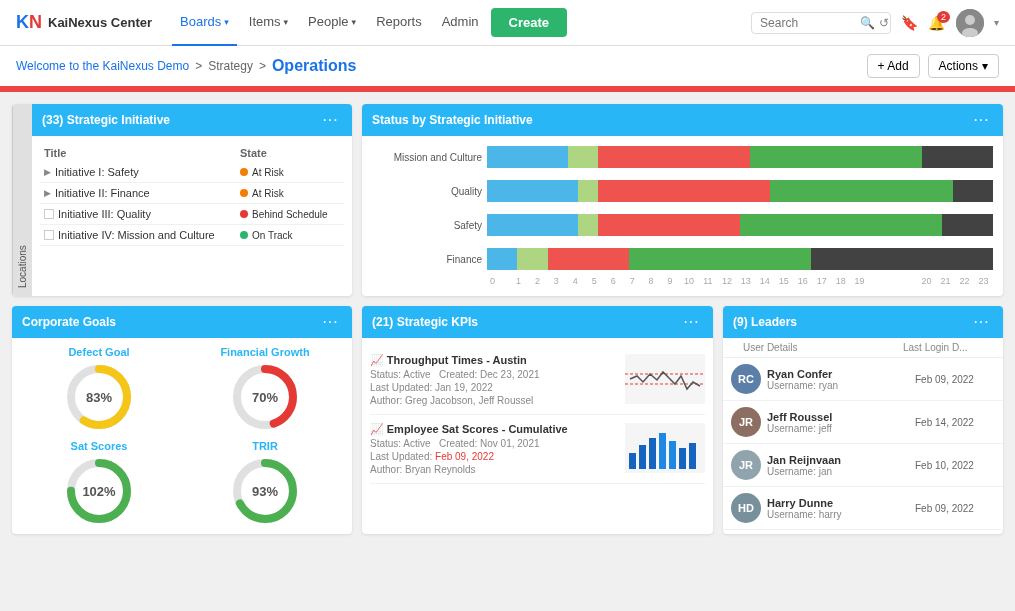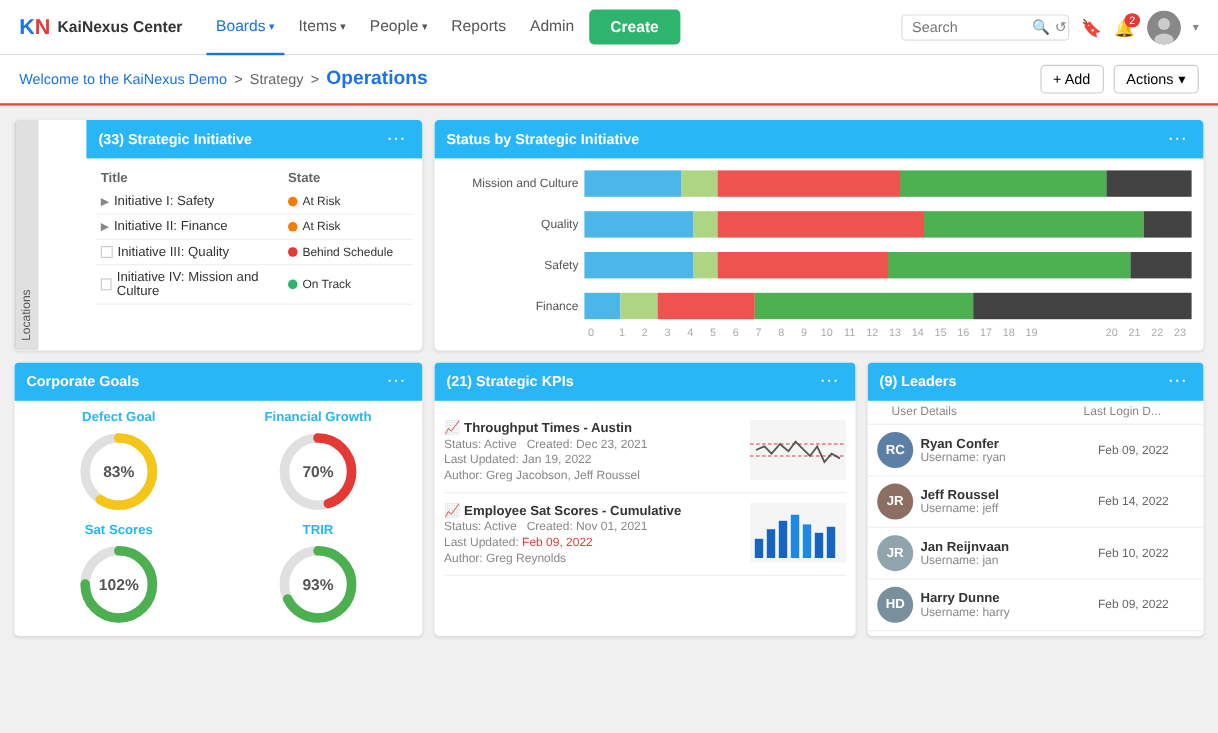--- a/index.html
+++ b/index.html
@@ -17,21 +17,21 @@
     .nav-link .chevron { font-size: 9px; margin-left: 3px; }
     .create-btn { background: #2db56d; color: #fff; border: none; padding: 7px 18px; border-radius: 4px; font-size: 13px; font-weight: 600; cursor: pointer; }
     .nav-right { display: flex; align-items: center; gap: 10px; margin-left: auto; }
     .search-box { display: flex; align-items: center; border: 1px solid #ddd; border-radius: 4px; padding: 3px 8px; width: 140px; }
     .search-box input { border: none; outline: none; font-size: 12px; width: 100px; }
     .nav-icon { font-size: 14px; color: #666; cursor: pointer; position: relative; }
     .badge { background: #e53935; color: #fff; border-radius: 50%; font-size: 9px; padding: 1px 4px; position: absolute; top: -4px; right: -4px; }
     .avatar-circle { width: 28px; height: 28px; border-radius: 50%; background: #888; display: flex; align-items: center; justify-content: center; color: #fff; font-size: 11px; overflow: hidden; }
 
     
-    .breadcrumb-bar { background: #fff; border-bottom: 2px solid #ef4444; padding: 8px 16px; display: flex; align-items: center; justify-content: space-between; }
+    .breadcrumb-bar { background: #fff; border-bottom: 6px solid #ef4444; padding: 8px 16px; display: flex; align-items: center; justify-content: space-between; }
     .breadcrumb { display: flex; align-items: center; gap: 6px; font-size: 12px; color: #666; }
     .breadcrumb .current { color: #1a73e8; font-size: 16px; font-weight: 600; }
     .breadcrumb-actions { display: flex; gap: 8px; }
     .action-btn { border: 1px solid #ccc; background: #fff; padding: 4px 10px; border-radius: 4px; font-size: 12px; cursor: pointer; display: flex; align-items: center; gap: 4px; }
 
     
     .main { padding: 12px; display: grid; grid-template-columns: 1fr; gap: 10px; }
 
     
     .top-row { display: grid; grid-template-columns: 340px 1fr; gap: 10px; }
@@ -150,21 +150,21 @@
     </button>
   </div>
 </div>
 
 <div class="main">
 
   <div class="top-row">
 
     <div class="card card-with-side">
       <div class="side-tab">Locations</div>
-      <div style="flex:1;margin-left:40px;">
+      <div style="flex:1;">
         <div class="card-header">
           <span>(33) Strategic Initiative</span>
           <button class="more-btn">···</button>
         </div>
         <div class="card-body">
           <div class="si-table">
             <div class="si-table-header">
               <span>Title</span>
               <span>State</span>
             </div>
@@ -385,21 +385,21 @@
 
         <div class="kpi-item">
           <div class="kpi-header">
             <div class="kpi-info">
               <div class="kpi-title">
                 <span>📈</span>
                 Employee Sat Scores - Cumulative
               </div>
               <div class="kpi-meta">Status: Active &nbsp; Created: Nov 01, 2021</div>
               <div class="kpi-meta">Last Updated: <span style="color:#e53935;">Feb 09, 2022</span></div>
-              <div class="kpi-meta">Author: Greg Reynolds</div>
+              <div class="kpi-meta">Author: Bryan Reynolds</div>
             </div>
             <div class="kpi-chart">
               <svg width="80" height="50" viewBox="0 0 80 50">
                 <rect width="80" height="50" fill="#f5f5f5"></rect>
                 <rect x="4" y="30" width="7" height="16" fill="#1565c0"></rect>
                 <rect x="14" y="22" width="7" height="24" fill="#1565c0"></rect>
                 <rect x="24" y="15" width="7" height="31" fill="#1565c0"></rect>
                 <rect x="34" y="10" width="7" height="36" fill="#1e88e5"></rect>
                 <rect x="44" y="18" width="7" height="28" fill="#1e88e5"></rect>
                 <rect x="54" y="25" width="7" height="21" fill="#1565c0"></rect>

